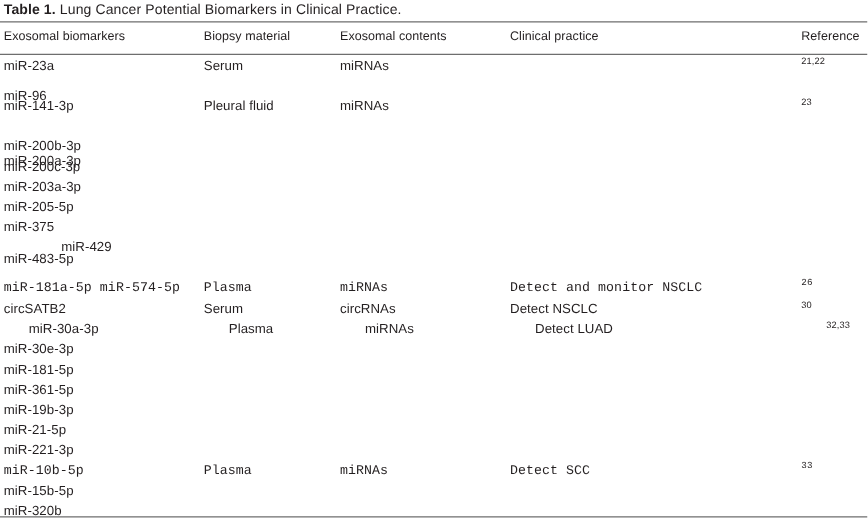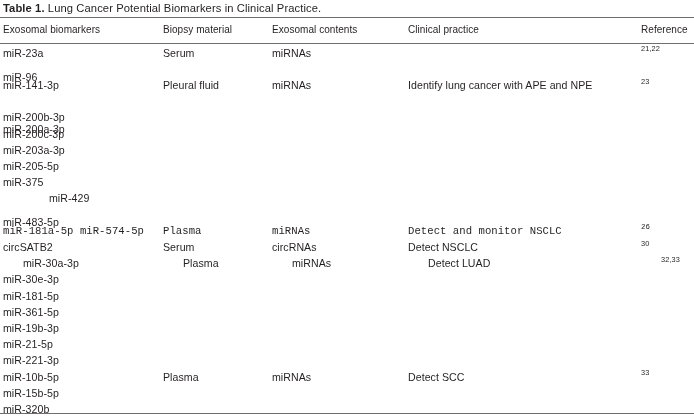--- a/index.html
+++ b/index.html
@@ -115,21 +115,20 @@
       <div class="row" style="top: 69px;">
         <span class="cell c0">miR-96</span>
         <span class="cell c1"></span>
         <span class="cell c2"></span>
         <span class="cell c3"></span>
       </div>
       <div class="row" style="top: 77px;">
         <span class="cell c0">miR-141-3p</span>
         <span class="cell c1">Pleural fluid</span>
         <span class="cell c2">miRNAs</span>
-        <span class="cell c3">Identify lung cancer with APE and NPE</span>
         <span class="refcell">23</span>
       </div>
       <div class="row" style="top: 93.2px; margin-top: 28px;">
         <span class="cell c0">miR-200a-3p</span>
         <span class="cell c1"></span>
         <span class="cell c2"></span>
         <span class="cell c3"></span>
       </div>
       <div class="row" style="top: 109.4px;">
         <span class="cell c0">miR-200b-3p</span>
@@ -160,21 +159,21 @@
         <span class="cell c1"></span>
         <span class="cell c2"></span>
         <span class="cell c3"></span>
       </div>
       <div class="row" style="top: 190.4px; margin-left: 46px;">
         <span class="cell c0">miR-429</span>
         <span class="cell c1"></span>
         <span class="cell c2"></span>
         <span class="cell c3"></span>
       </div>
-      <div class="row" style="top: 214px;">
+      <div class="row" style="top: 199px;">
         <span class="cell c0">miR-483-5p</span>
         <span class="cell c1"></span>
         <span class="cell c2"></span>
         <span class="cell c3"></span>
       </div>
       <div class="row" style="top: 222.8px; font-family: Liberation Mono, monospace;">
         <span class="cell c0">miR-181a-5p miR-574-5p</span>
         <span class="cell c1">Plasma</span>
         <span class="cell c2">miRNAs</span>
         <span class="cell c3">Detect and monitor NSCLC</span>
@@ -223,21 +222,21 @@
         <span class="cell c1"></span>
         <span class="cell c2"></span>
         <span class="cell c3"></span>
       </div>
       <div class="row" style="top: 352.4px;">
         <span class="cell c0">miR-221-3p</span>
         <span class="cell c1"></span>
         <span class="cell c2"></span>
         <span class="cell c3"></span>
       </div>
-      <div class="row" style="top: 368.6px;">
+      <div class="row" style="top: 368.6px; font-family: Liberation Mono, monospace;">
         <span class="cell c0">miR-10b-5p</span>
         <span class="cell c1">Plasma</span>
         <span class="cell c2">miRNAs</span>
         <span class="cell c3">Detect SCC</span>
         <span class="refcell">33</span>
       </div>
       <div class="row" style="top: 384.8px;">
         <span class="cell c0">miR-15b-5p</span>
         <span class="cell c1"></span>
         <span class="cell c2"></span>

